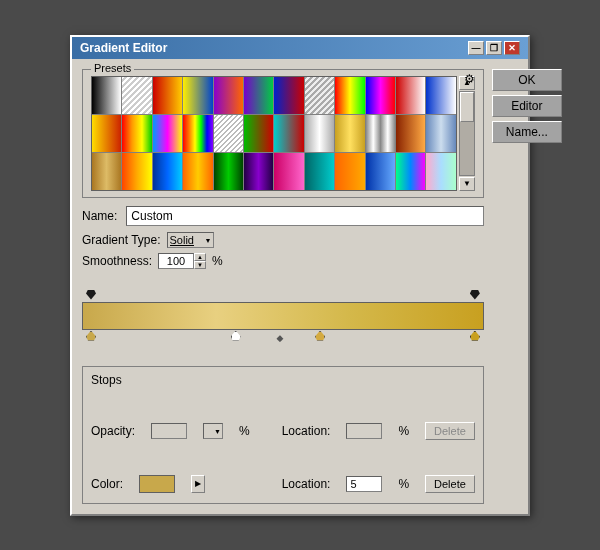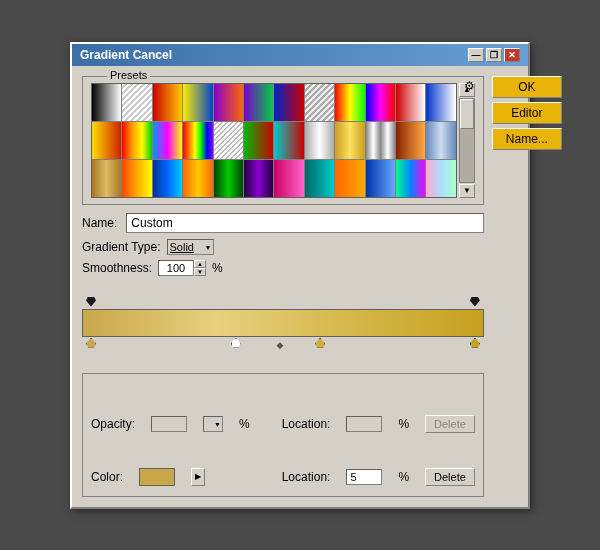--- a/index.html
+++ b/index.html
@@ -56,41 +56,41 @@
       gap: 8px;
     }
     .left-panel { flex: 1; }
     .right-panel {
       display: flex;
       flex-direction: column;
       gap: 4px;
       min-width: 70px;
     }
     .win-btn {
-      background: #eab308;
+      background: #a3a3a3;
       border: 1px solid #808080;
       border-top-color: #ffffff;
       border-left-color: #ffffff;
       padding: 3px 0;
       cursor: pointer;
       font-size: 12px;
       text-align: center;
       min-width: 65px;
     }
     .group-box {
       border: 1px solid #808080;
       border-top-color: #808080;
       padding: 6px 8px;
       margin-bottom: 8px;
       position: relative;
     }
     .group-label {
       position: absolute;
       top: -8px;
-      left: 24px;
+      left: 8px;
       background: #d4d0c8;
       padding: 0 3px;
       font-size: 11px;
     }
     .scroll-btn {
       background: #d4d0c8;
       border: 1px solid #808080;
       border-top-color: #ffffff;
       border-left-color: #ffffff;
       width: 16px;
@@ -255,21 +255,21 @@
       position: relative;
       padding: 14px 0 14px 0;
     }
   </style>
 </head>
 <body>
 
 <div class="dialog">
 
   <div class="title-bar">
-    <span>Gradient Cancel</span>
+    <span>Gradient Editor</span>
     <div class="title-bar-buttons">
       <div class="title-btn">—</div>
       <div class="title-btn">❐</div>
       <div class="title-btn close">✕</div>
     </div>
   </div>
 
   <div class="dialog-body">
 
     <div class="left-panel">
@@ -384,20 +384,21 @@
           <div style="position:absolute;left:58%;top:1px;width:10px;height:12px;cursor:pointer;">
             <div style="width:10px;height:10px;background:#d4aa40;clip-path:polygon(0% 60%,50% 0%,100% 60%,80% 100%,20% 100%);border:1px solid #555;"></div>
           </div>
           <div style="position:absolute;right:4px;top:1px;width:10px;height:12px;cursor:pointer;">
             <div style="width:10px;height:10px;background:#c8a020;clip-path:polygon(0% 60%,50% 0%,100% 60%,80% 100%,20% 100%);border:1px solid #333;"></div>
           </div>
         </div>
       </div>
 
       <div class="stops-section">
+        <div class="stops-label">Stops</div>
 
         <div class="stops-row">
           <span>Opacity:</span>
           <input class="stops-input" type="text" value="" style="color: rgb(136, 136, 136); background: rgb(212, 208, 200);">
           <div class="select-wrapper">
             <select class="select-box" style="width:20px;padding:1px;color:#888;"><option></option></select>
           </div>
           <span>%</span>
           <span style="flex:1;"></span>
           <span>Location:</span>

